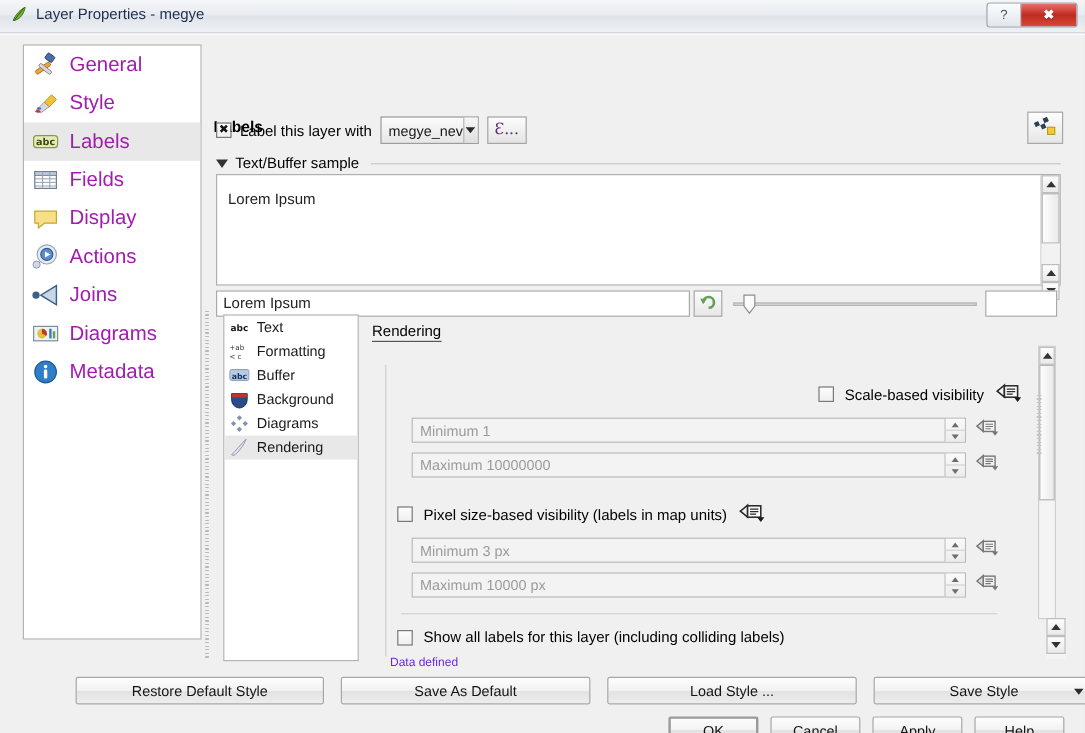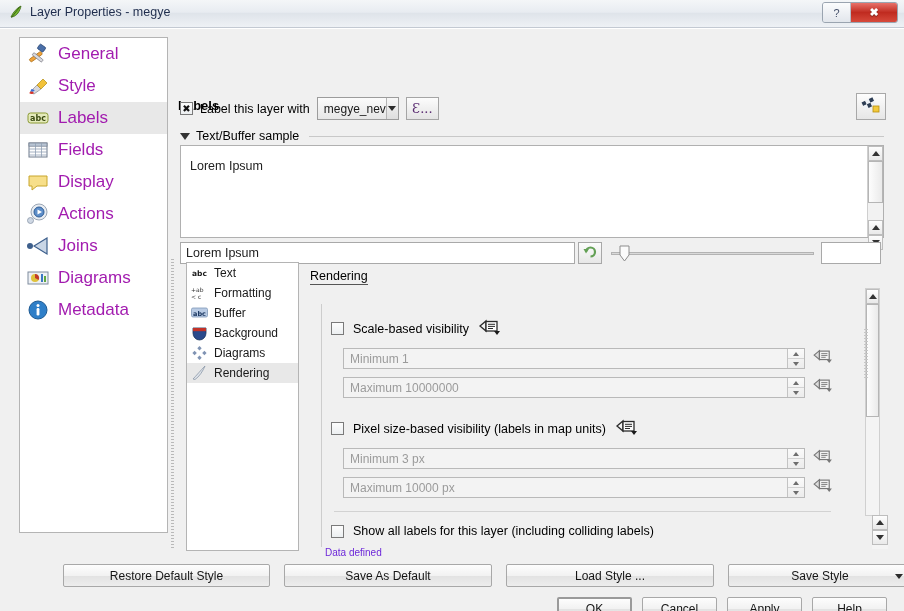--- a/index.html
+++ b/index.html
@@ -636,21 +636,21 @@
     </div>
 
     <div id="render-panel">
       <div id="render-title">Rendering</div>
 
       <div id="render-scroll-outer">
 
 
         <div id="options-frame">
 
-          <div class="opt-row" style="margin:14px 0 0 9px;">
+          <div class="opt-row" style="margin:14px 0 0 9px;justify-content:flex-end;">
             <span class="chk"></span>
             <span class="row-label">Scale-based visibility</span>
             <span>
               <svg width="24" height="18" viewBox="0 0 24 18">
                 <path d="M2 8 L8 3 L8 13 Z" fill="#f2f2f2" stroke="#2b2b2b" stroke-width="1.3"></path>
                 <rect x="8" y="3.5" width="11" height="9.5" fill="#fbfbfb" stroke="#2b2b2b" stroke-width="1.3"></rect>
                 <line x1="10" y1="6.3" x2="17" y2="6.3" stroke="#2b2b2b" stroke-width="1"></line>
                 <line x1="10" y1="8.4" x2="17" y2="8.4" stroke="#2b2b2b" stroke-width="1"></line>
                 <line x1="10" y1="10.5" x2="15" y2="10.5" stroke="#2b2b2b" stroke-width="1"></line>
                 <path d="M16 13 L22 13 L19 17 Z" fill="#1a1a1a"></path>

